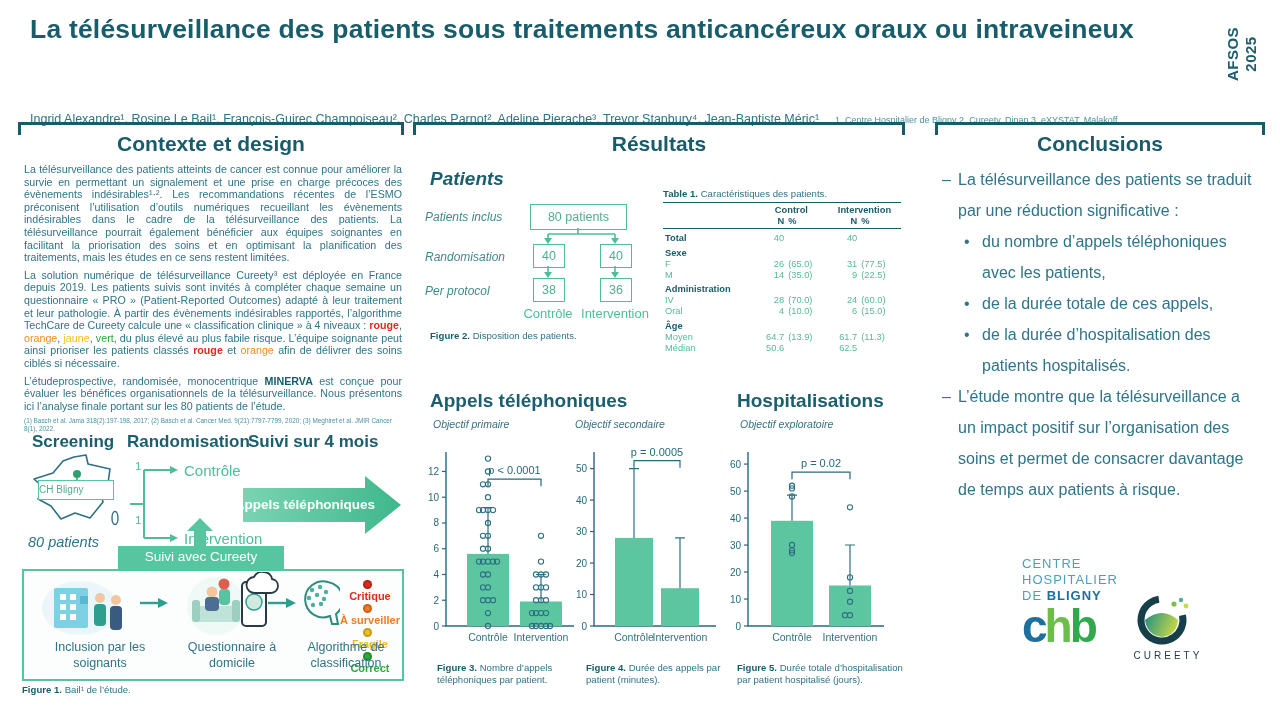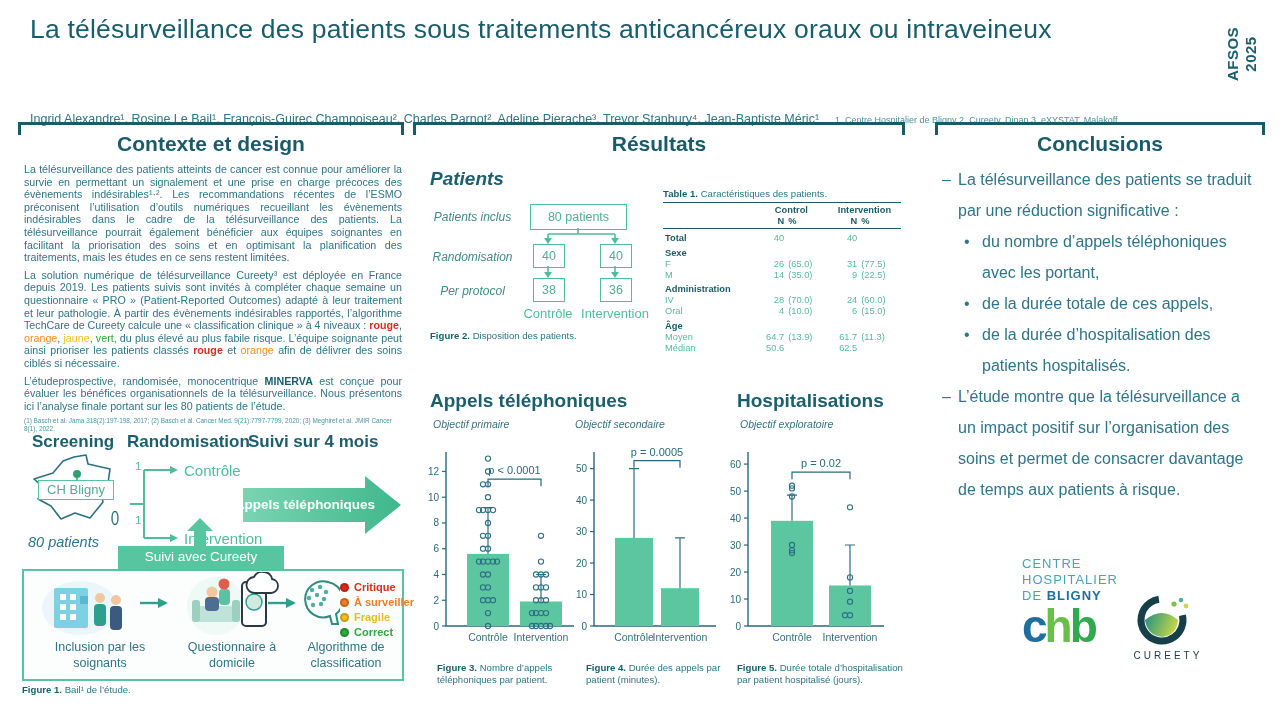--- a/index.html
+++ b/index.html
@@ -1,21 +1,21 @@
 <!DOCTYPE html>
 <html><head>
 <meta charset="utf-8">
 <style>
   html,body{margin:0;padding:0;background:#e8e8e8;}
   .poster{position:relative;width:1280px;height:720px;background:#ffffff;overflow:hidden;
           font-family:"Liberation Sans", sans-serif;color:#2F7488;}
   .abs{position:absolute;}
 
   
-  .main-title{left:30px;top:12px;width:1180px;font-size:26.5px;font-weight:400;color:#185D6B;line-height:35px;letter-spacing:0.2px;}
+  .main-title{left:30px;top:12px;width:1180px;font-size:26.5px;font-weight:700;color:#185D6B;line-height:35px;letter-spacing:0.2px;}
   .authors-line{left:30px;top:88px;width:1200px;font-size:12.5px;color:#2F7488;margin-top:24px;}
   .affiliations{font-size:9px;color:#4C92A3;margin-left:16px;}
   .badge{left:1216px;top:32px;width:60px;height:44px;transform:rotate(-90deg);
          font-size:15px;font-weight:700;color:#1B5E6D;line-height:18px;text-align:center;letter-spacing:0.5px;}
 
   
   .bracket{border-top:3px solid #1A5B69;}
   .bracket::before,.bracket::after{content:"";position:absolute;top:0;width:3px;height:10px;background:#1A5B69;}
   .bracket::before{left:0;}  .bracket::after{right:0;}
   .panel-title{text-align:center;color:#1A5B69;font-weight:700;font-size:21px;padding-top:7px;}
@@ -24,42 +24,42 @@
   .ctx-text{left:24px;top:163px;width:378px;font-size:10.7px;line-height:12.6px;text-align:justify;color:#2F7488;}
   .ctx-text p{margin:0 0 5px 0;}
   .refs{font-size:6.4px;line-height:7.6px;color:#4C92A3;text-align:left;}
   .run-red-bold{color:#DD2B1C;font-weight:700;}
   .run-orange{color:#F28C1E;}
   .run-yellow{color:#EFC11D;}
   .run-green{color:#2FA83C;}
   .run-bold{font-weight:700;color:#185D6B;}
 
   .design-h{font-size:17px;font-weight:700;color:#1B5E6D;}
-  .site-box{border:1.5px solid #57C3A0;background:#fff;color:#4FAE8E;font-size:13px;
-            text-align:center;line-height:18px;}
+  .site-box{border:1.5px solid #57C3A0;background:#fff;color:#4FAE8E;font-size:10px;
+            line-height:18px;}
   .patients-n{font-size:14.5px;font-style:italic;color:#2F7488;}
   .arm-label{font-size:15px;color:#4FBD99;}
   .ratio{font-size:11.5px;color:#4FBD99;}
   .flow-arrow-label{fill:#ffffff;font-size:13.5px;font-weight:700;}
   .banner{background:#57C6A0;color:#fff;font-size:13.5px;text-align:center;line-height:21px;}
   .fig1-box{border:2px solid #57C3A0;background:#FBFEFC;}
   .fig1-label{font-size:12.5px;color:#2F7488;text-align:center;line-height:15.5px;}
-  .legend-item{display:flex;align-items:center;font-size:11px;font-weight:700;line-height:15px;white-space:nowrap;}
+  .legend-item{display:flex;align-items:center;font-size:11px;font-weight:700;line-height:15px;white-space:nowrap;flex-direction:column;}
   .leg-dot{width:9px;height:9px;border-radius:50%;display:inline-block;margin-right:5px;
            box-shadow:inset 0 0 0 2px rgba(0,0,0,0.18);}
   .dot-0,.leg-0{background:#DD2B1C;} .leg-0{background:none;color:#DD2B1C;}
   .dot-1{background:#F47B20;} .leg-1{color:#F47B20;}
   .dot-2{background:#F0C020;} .leg-2{color:#EFB81D;}
   .dot-3{background:#2FA83C;} .leg-3{color:#2FA83C;}
   .fig-caption{font-size:9.6px;line-height:12px;color:#2F7488;}
   .fig-caption b{color:#185D6B;}
 
   
   .sub-head{font-size:19px;font-weight:700;color:#1B5E6D;}
-  .flow-row-label{font-size:12px;font-style:italic;color:#3D8A8A;text-align:center;}
+  .flow-row-label{font-size:12px;font-style:italic;color:#3D8A8A;text-align:left;}
   .flow-box{border:1.5px solid #4FBD99;color:#4FAE8E;background:#fff;text-align:center;}
   .objective{font-size:10.5px;font-style:italic;color:#35707F;}
 
   .ptable{border-collapse:collapse;font-size:9.3px;color:#57B89B;width:238px;}
   .ptable td{padding:0.5px 2px;}
   .t-label{text-align:left;width:84px;}
   .t-num{text-align:right;width:26px;}
   .t-pct{text-align:left;width:36px;padding-left:6px;}
   .t-bold{color:#1A5B69;font-weight:700;}
   .t-group{color:#1A5B69;font-weight:700;text-align:center;}
@@ -504,21 +504,21 @@
   <div class="abs bracket" style="left:935px;top:122px;width:330px;">
     <div class="panel-title">Conclusions</div>
   </div>
   <div class="abs conclusions-list">
       <div class="c-item">
         <span class="marker">–</span>
         <span>La télésurveillance des patients se traduit par une réduction significative :</span>
       </div>
       <div class="c-item indent">
         <span class="marker">•</span>
-        <span>du nombre d’appels téléphoniques avec les portant,</span>
+        <span>du nombre d’appels téléphoniques avec les patients,</span>
       </div>
       <div class="c-item indent">
         <span class="marker">•</span>
         <span>de la durée totale de ces appels,</span>
       </div>
       <div class="c-item indent">
         <span class="marker">•</span>
         <span>de la durée d’hospitalisation des patients hospitalisés.</span>
       </div>
       <div class="c-item">

